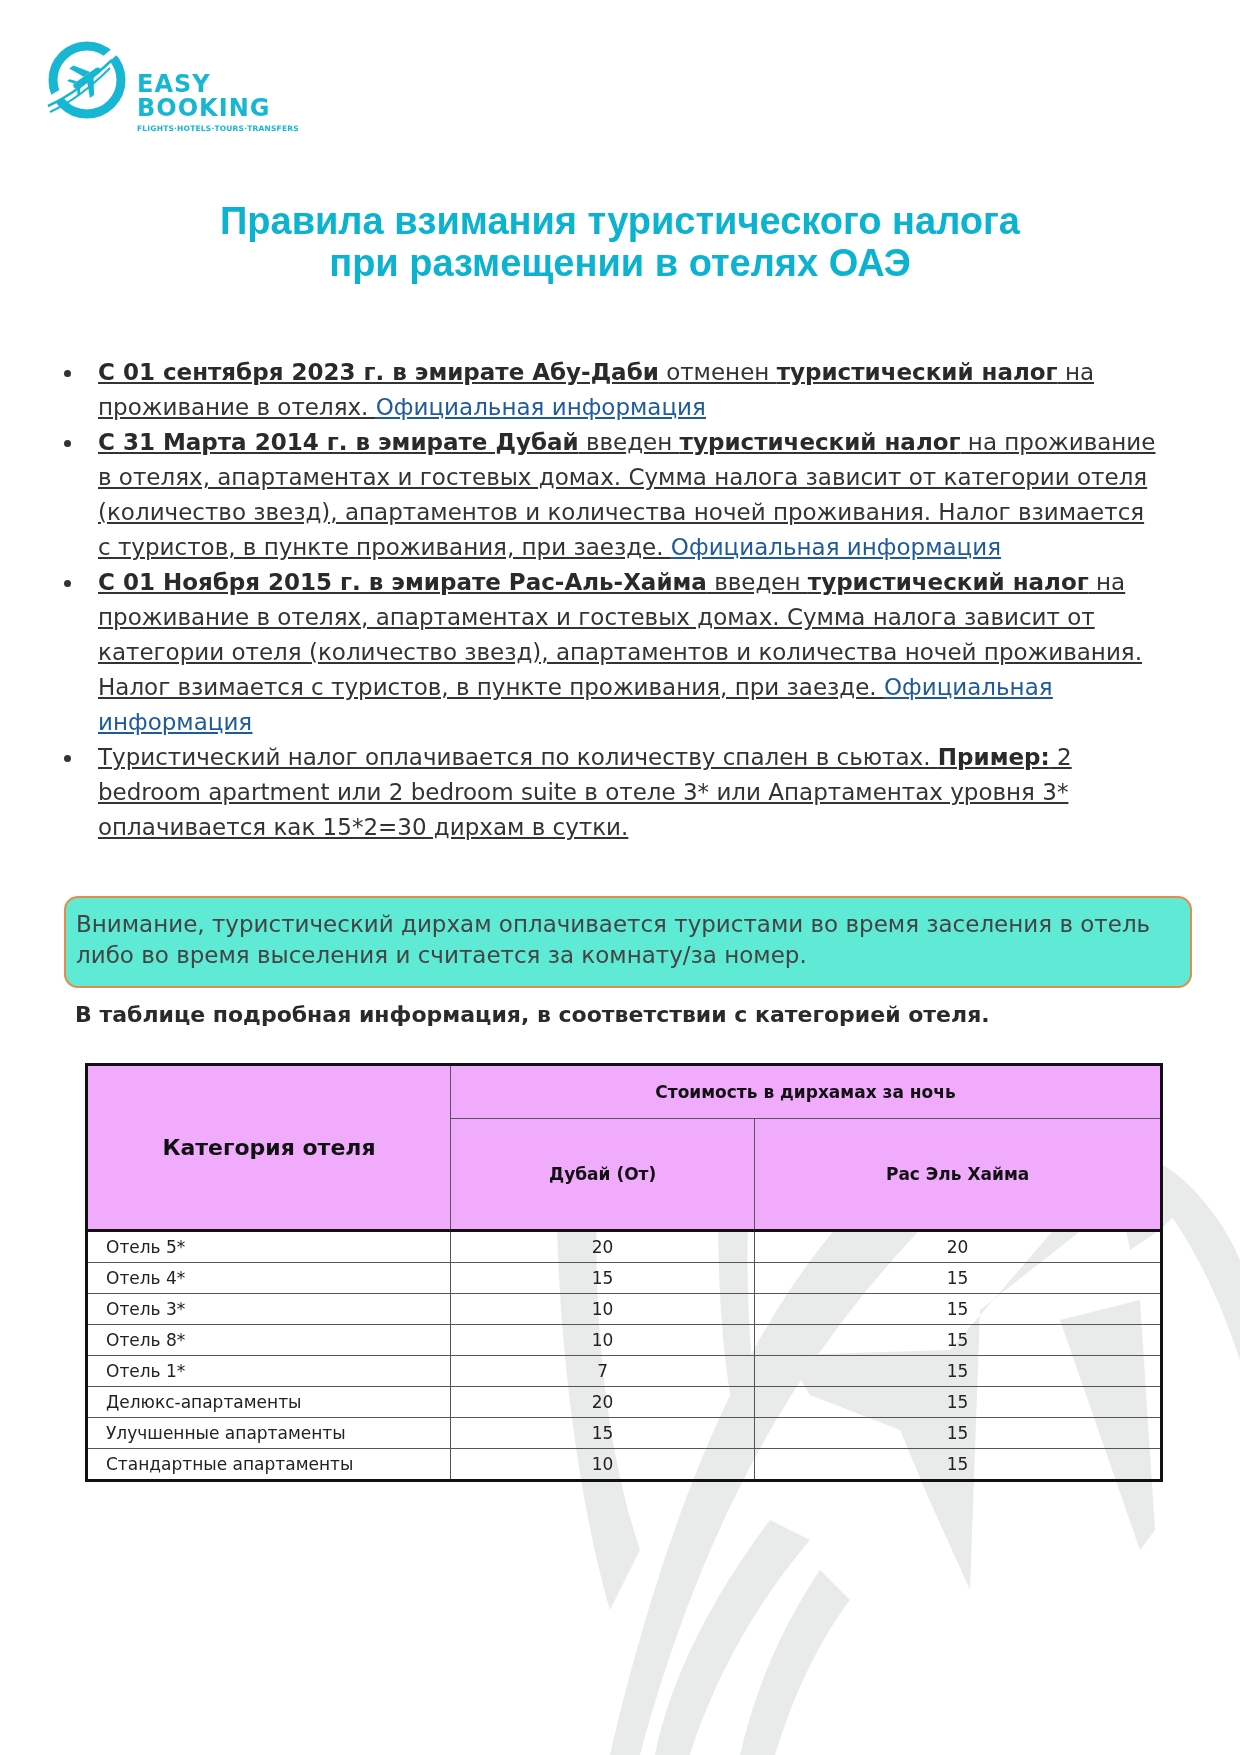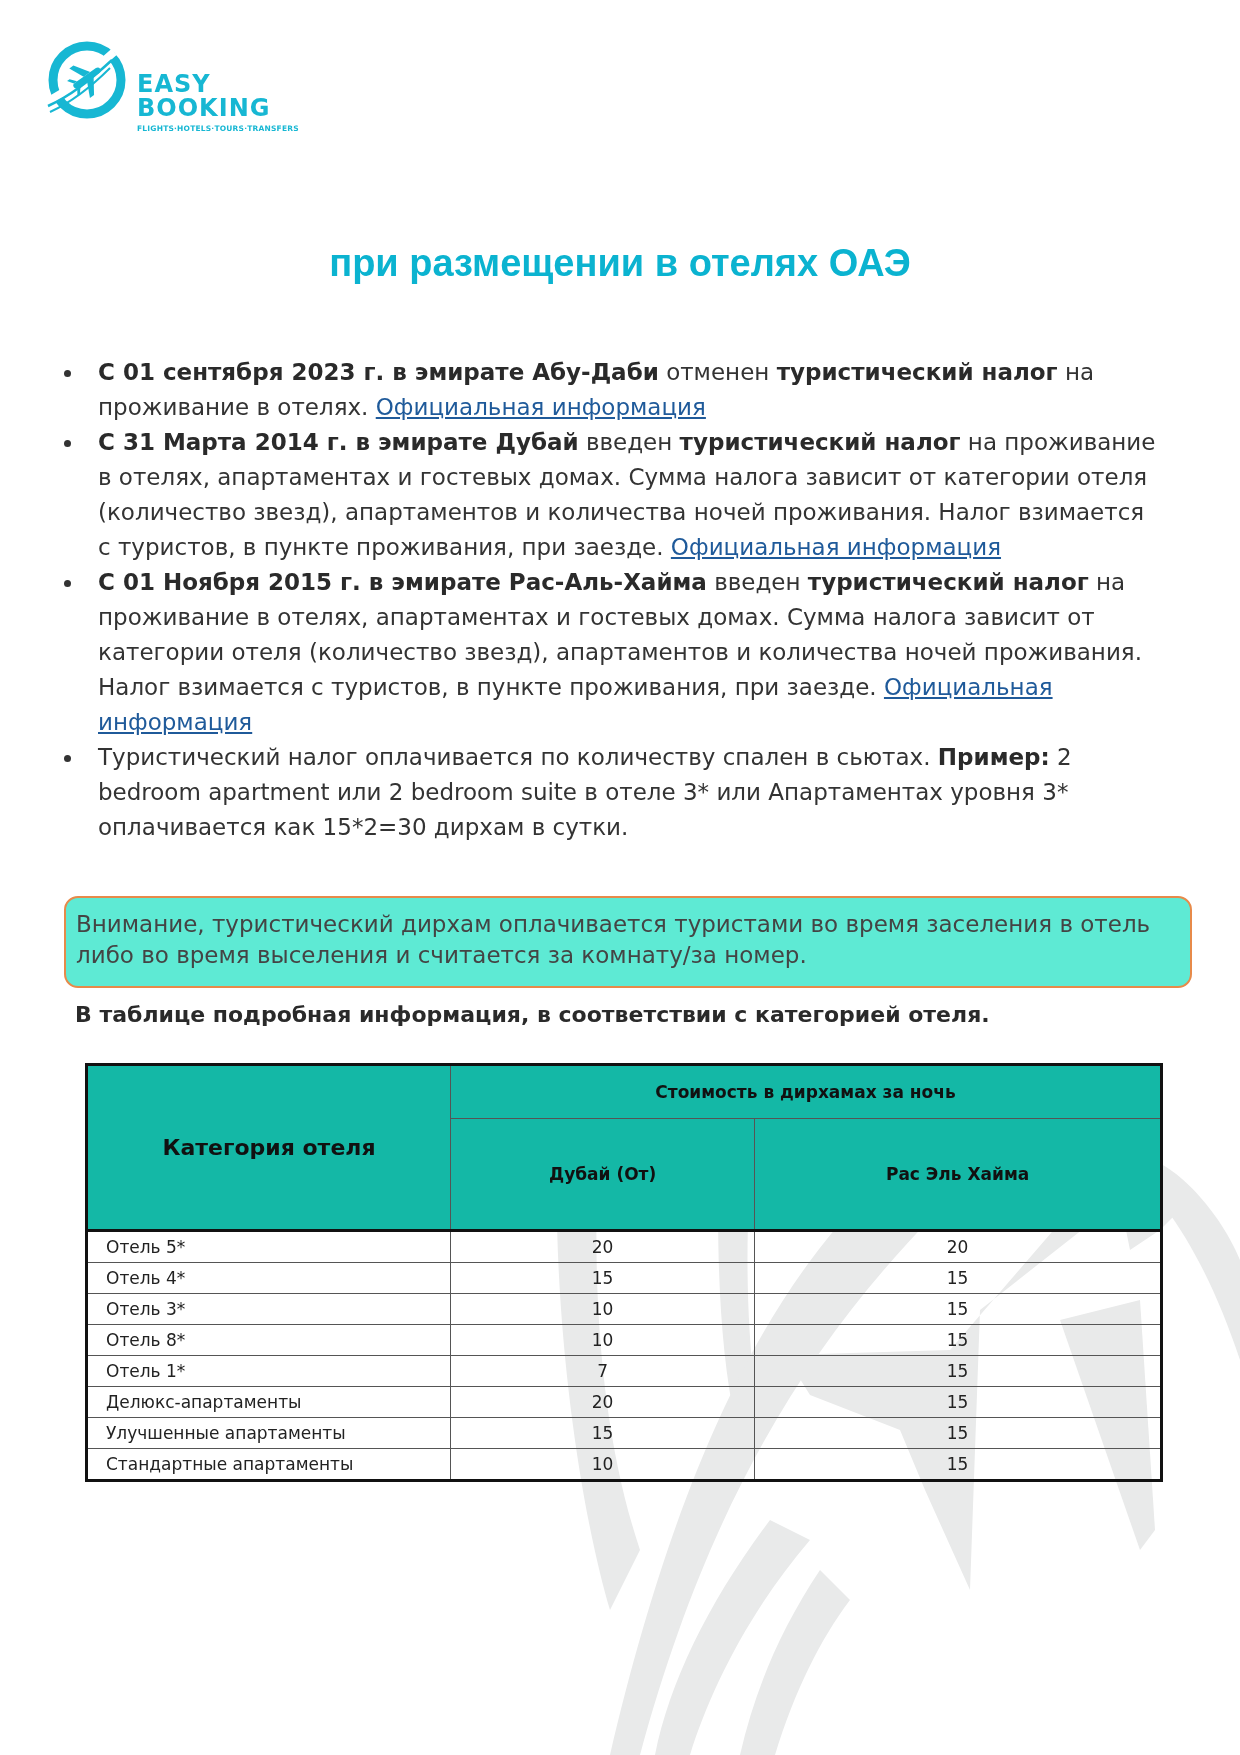--- a/index.html
+++ b/index.html
@@ -18,39 +18,39 @@
   .logo-tagline {
     display: block; margin-top: 4px; font-family: "DejaVu Sans", sans-serif; font-weight: bold;
     color: #17b7d3; font-size: 7.5px; letter-spacing: 0.2px;
   }
   .title {
     position: absolute; left: 0; width: 1240px; top: 200px; text-align: center;
     color: #0bb3d0; font-family: "Liberation Sans", sans-serif; font-weight: bold;
     font-size: 38px; line-height: 42px; margin: 0;
   }
   .bullets { position: absolute; left: 60px; top: 355px; width: 1100px; margin: 0; padding: 0; list-style: none; }
-  .bullet { position: relative; padding-left: 38px; font-size: 23px; line-height: 35px; color: #333333; }
+  .bullet { position: relative; padding-left: 38px; font-size: 23px; line-height: 35px; color: #333333; text-decoration: underline; }
   .bullet-dot { position: absolute; left: 4px; top: 15px; width: 7px; height: 7px; border-radius: 50%; background: #333; }
   .bullet b { color: #2a2a2a; }
   .link { color: #1f5a9a; text-decoration: underline; }
   .callout {
     position: absolute; left: 64px; top: 896px; width: 1128px; height: 92px; box-sizing: border-box;
     background: #5eead4; border: 2px solid #e78a4a; border-radius: 14px;
     padding: 11px 10px; font-size: 23px; line-height: 31px; color: #444;
   }
   .table-caption {
     position: absolute; left: 75px; top: 1002px; font-size: 22px; font-weight: bold; color: #2a2a2a;
   }
   table.rates {
     position: absolute; left: 85px; top: 1063px; width: 1078px; border-collapse: collapse;
     font-family: "DejaVu Sans", sans-serif;
   }
   table.rates th, table.rates td { border: 1.5px solid #555; }
   table.rates { border: 3px solid #111; }
-  table.rates thead th { background: #14b8a6; color: #111; font-weight: bold; }
+  table.rates thead th { background: #f0abfc; color: #111; font-weight: bold; }
   .th-category { width: 360px; font-size: 22px; }
   .th-group { height: 50px; font-size: 17px; }
   .th-city { height: 108px; font-size: 17px; }
   table.rates tbody tr.first td { border-top: 3px solid #111; }
   table.rates tbody td { height: 30px; font-size: 17px; color: #222; padding: 0; }
   table.rates tbody td.cat { padding-left: 18px; text-align: left; }
   table.rates tbody td.num { text-align: center; }
 </style>
 </head>
 <body>
@@ -83,21 +83,21 @@
     </g>
   </svg>
   <div class="logo-text">
     <span class="logo-word">EASY</span>
     <span class="logo-word">BOOKING</span>
     <span class="logo-tagline">FLIGHTS·HOTELS·TOURS·TRANSFERS</span>
   </div>
 </div>
 
 <h1 class="title">
-  <br>
+  <span>Правила взимания туристического налога</span><br>
   <span>при размещении в отелях ОАЭ</span>
 </h1>
 
 <ul class="bullets">
   <li class="bullet">
     <span class="bullet-dot"></span>
     <b>С 01 сентября 2023 г. в эмирате Абу-Даби</b><span> отменен </span><b>туристический налог</b><span> на проживание в отелях. </span><a class="link" href="#">Официальная информация</a>
   </li>
   <li class="bullet">
     <span class="bullet-dot"></span>

